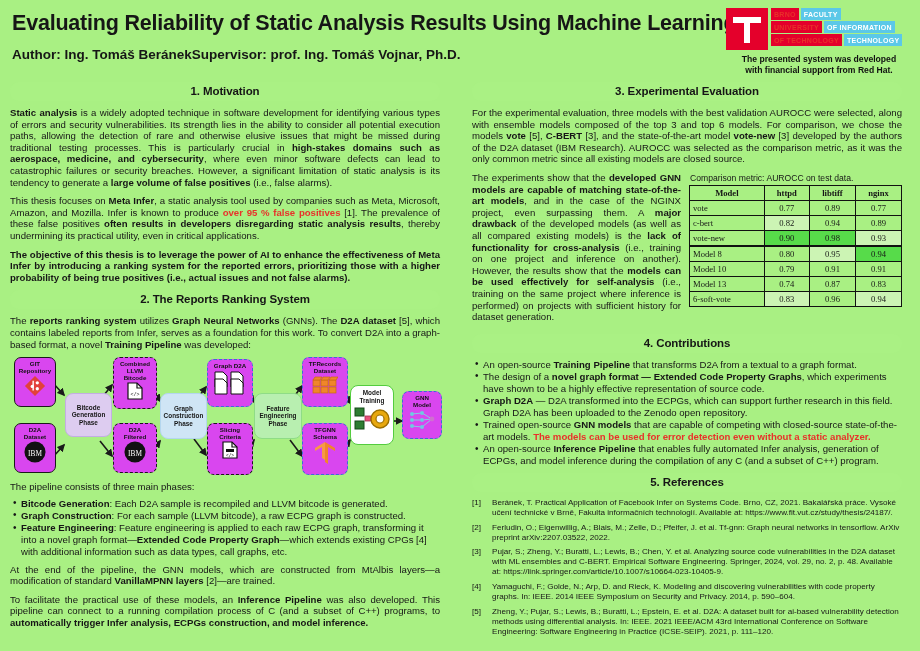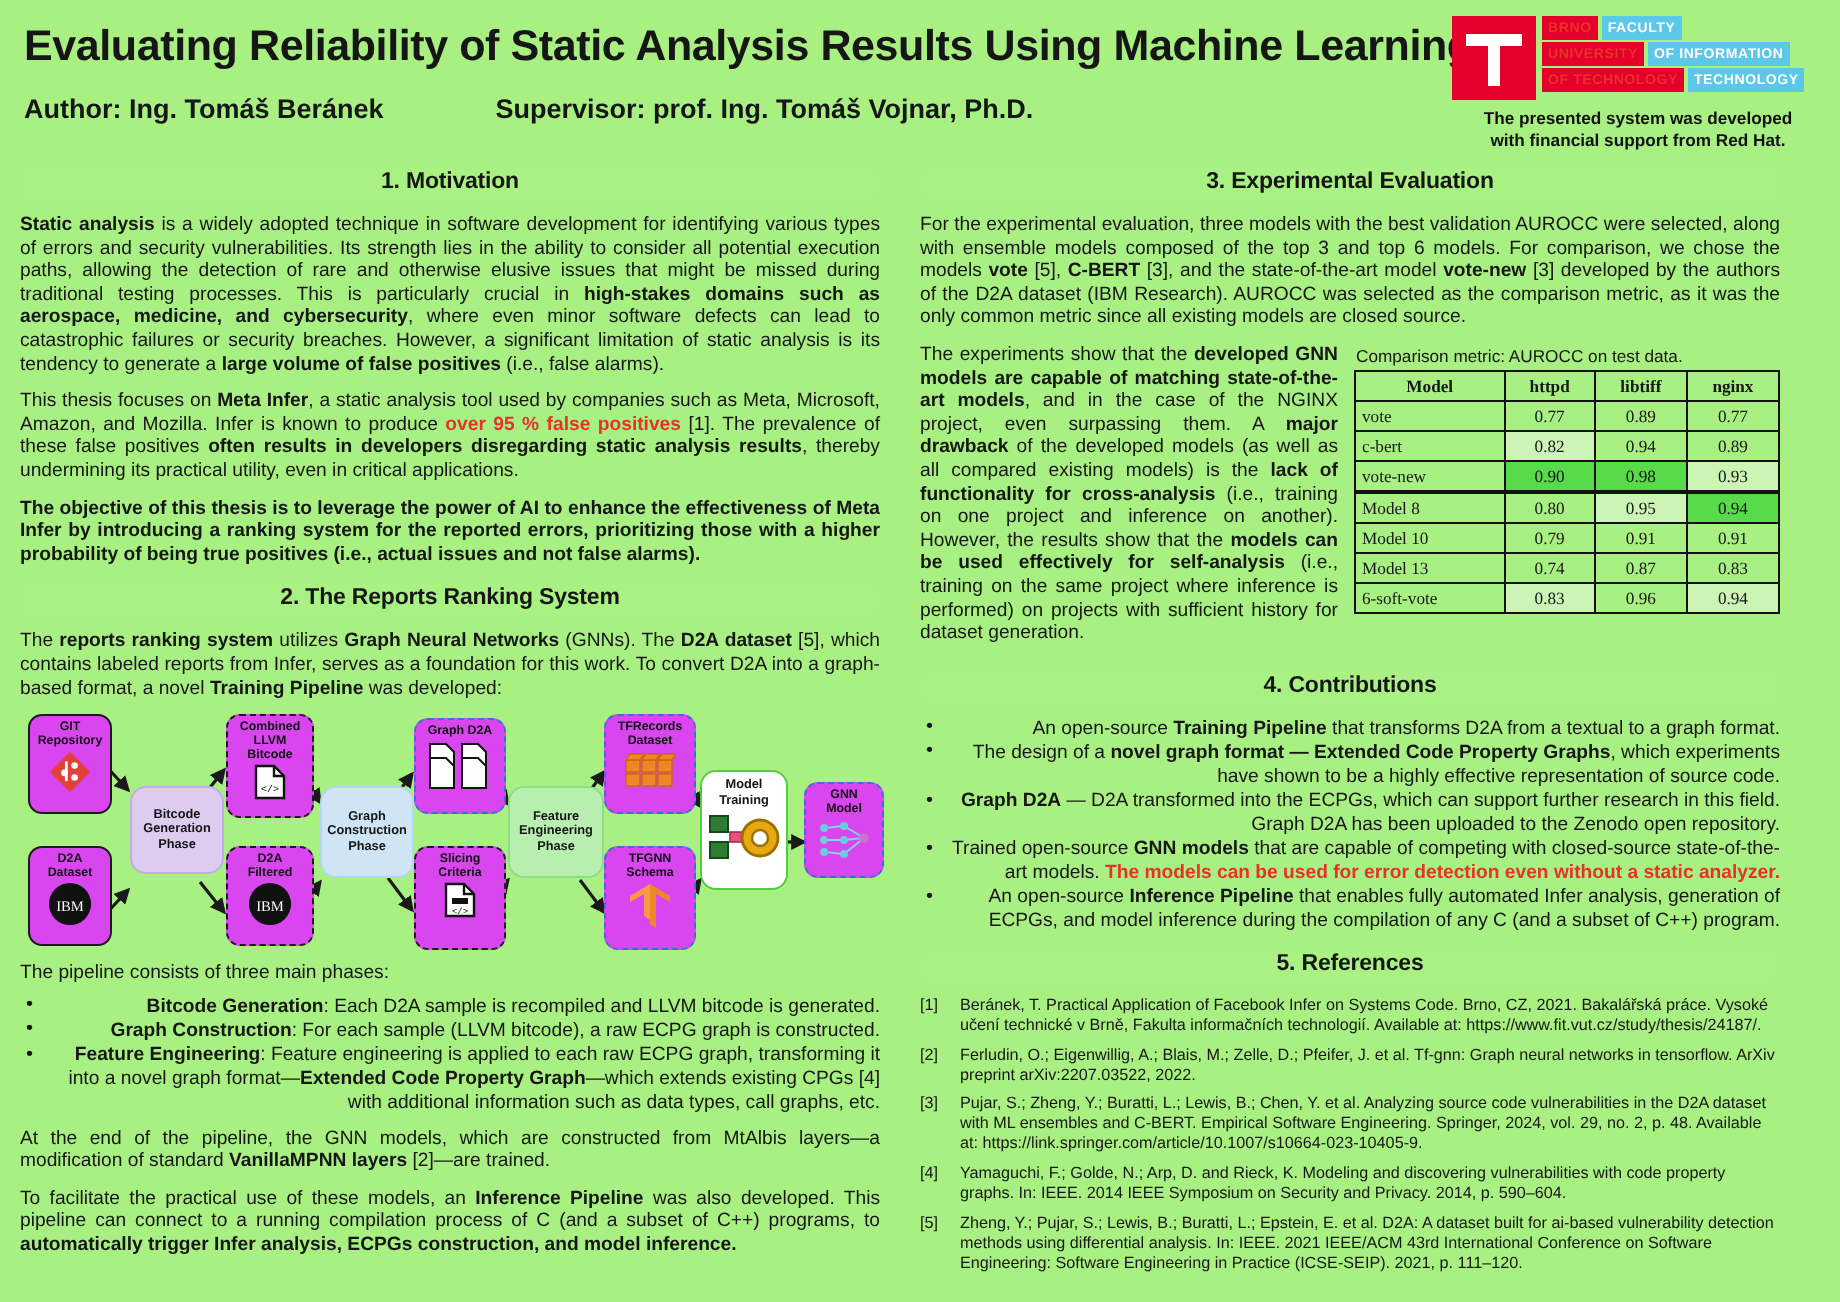--- a/index.html
+++ b/index.html
@@ -15,21 +15,21 @@
   
   .header{
     position:relative;height:78px;background:#a9f083;
     box-sizing:border-box;padding:10px 10px 0 12px;
   }
   .title{
     font-size:21.5px;font-weight:bold;letter-spacing:-0.2px;
     line-height:26px;margin:0;white-space:nowrap;
   }
   .authorline{margin-top:11px;font-size:13.5px;font-weight:bold;white-space:nowrap;}
-  .authorline .sup{display:inline-block;margin-left:56px;}
+  .authorline .sup{display:inline-block;}
 
   .logo-wrap{position:absolute;right:8px;top:8px;width:186px;text-align:center;}
   .logo-row{display:flex;align-items:flex-start;justify-content:flex-start;}
   .logo-mark{
     width:42px;height:42px;background:#e4002b;position:relative;flex:0 0 auto;
   }
   .logo-mark:before{
     content:"";position:absolute;left:7px;top:9px;width:28px;height:6px;background:#fff;
   }
   .logo-mark:after{
@@ -41,38 +41,38 @@
     font-size:7px;font-weight:bold;color:#fff;letter-spacing:.3px;
     padding:1px 3px 0 3px;line-height:11px;white-space:nowrap;
   }
   .chip.red{background:#e4002b;}
   .chip.cyan{background:#5bc8e8;}
   .logo-note{
     margin-top:4px;font-size:8.6px;line-height:11px;font-weight:bold;color:#111;
   }
 
   
-  .cols{display:flex;gap:0;padding:0 10px;box-sizing:border-box;}
+  .cols{display:flex;gap:12px;padding:0 10px;box-sizing:border-box;}
   .col{width:440px;box-sizing:border-box;}
   .col.left{padding-right:10px;}
   .col.right{padding-left:10px;}
 
   .sec-head{
     background:#aaf184;border-radius:9px;text-align:center;
     font-size:11.5px;font-weight:bold;padding:3px 0 4px 0;margin:4px 0 6px 0;
     letter-spacing:-0.1px;
   }
   p{margin:0 0 7px 0;font-size:9.6px;line-height:11.6px;text-align:justify;}
   b,strong{font-weight:bold;margin-top:32px;}
   .red{color:#e8312a;font-weight:bold;}
   .tight{margin-bottom:5px;}
 
   ul.bul{list-style:none;margin:0 0 6px 0;padding:0;}
   ul.bul li{
-    font-size:9.6px;line-height:11.8px;text-align:right;
+    font-size:9.6px;line-height:11.8px;text-align:left;
     padding-left:11px;position:relative;margin-bottom:0.5px;
   }
   ul.bul li:before{
     content:"\2022";position:absolute;left:3px;top:-0.5px;font-size:10px;
   }
 
   
   .tablebox{float:right;width:213px;margin:1px 0 3px 8px;}
   .tcap{font-size:8.6px;margin:0 0 2px 1px;line-height:10px;}
   table.cmp{border-collapse:collapse;width:213px;font-size:8.6px;

